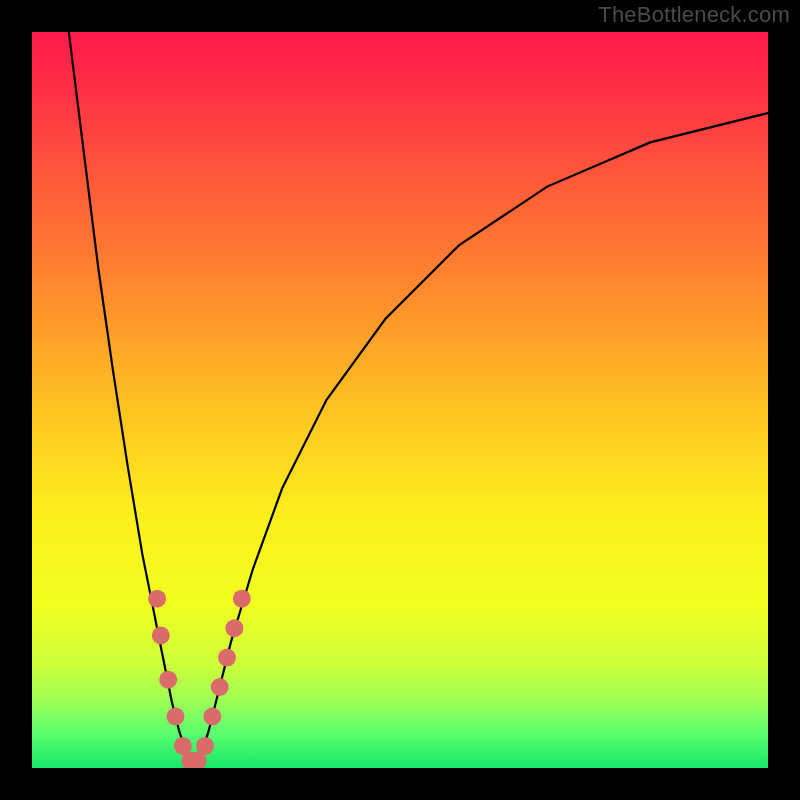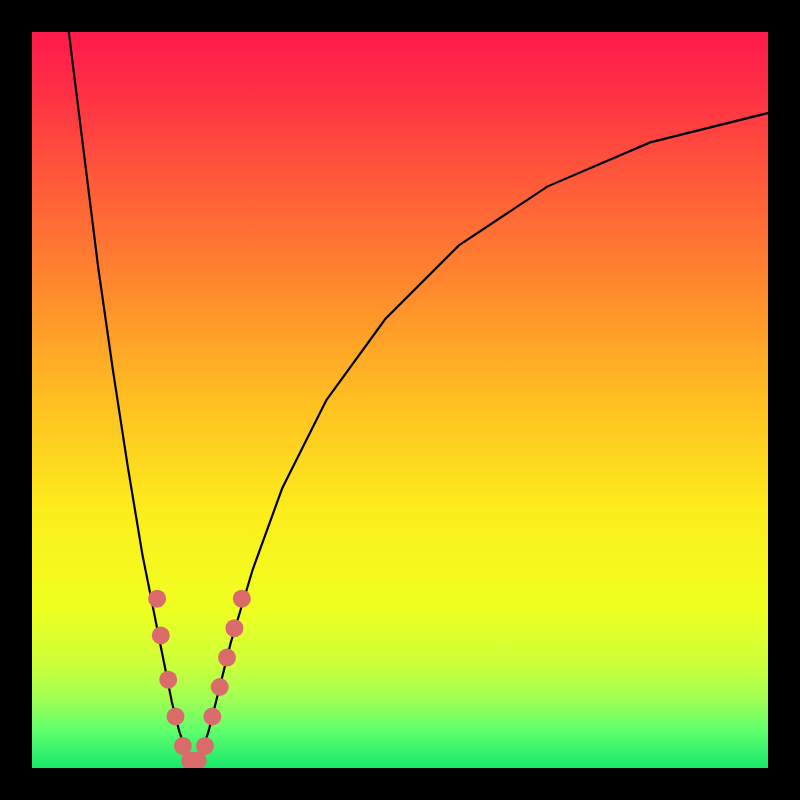--- a/index.html
+++ b/index.html
@@ -74,13 +74,14 @@
         <circle cx="158.2" cy="728.6" r="9" fill="#da6b6b"></circle>
         <circle cx="165.6" cy="728.6" r="9" fill="#da6b6b"></circle>
         <circle cx="173.0" cy="713.9" r="9" fill="#da6b6b"></circle>
         <circle cx="180.3" cy="684.5" r="9" fill="#da6b6b"></circle>
         <circle cx="187.7" cy="655.0" r="9" fill="#da6b6b"></circle>
         <circle cx="195.0" cy="625.6" r="9" fill="#da6b6b"></circle>
         <circle cx="202.4" cy="596.2" r="9" fill="#da6b6b"></circle>
         <circle cx="209.8" cy="566.7" r="9" fill="#da6b6b"></circle>
       </svg>
   </div>
+  <div class="watermark">TheBottleneck.com</div>
 </div>
 
 </body></html>

